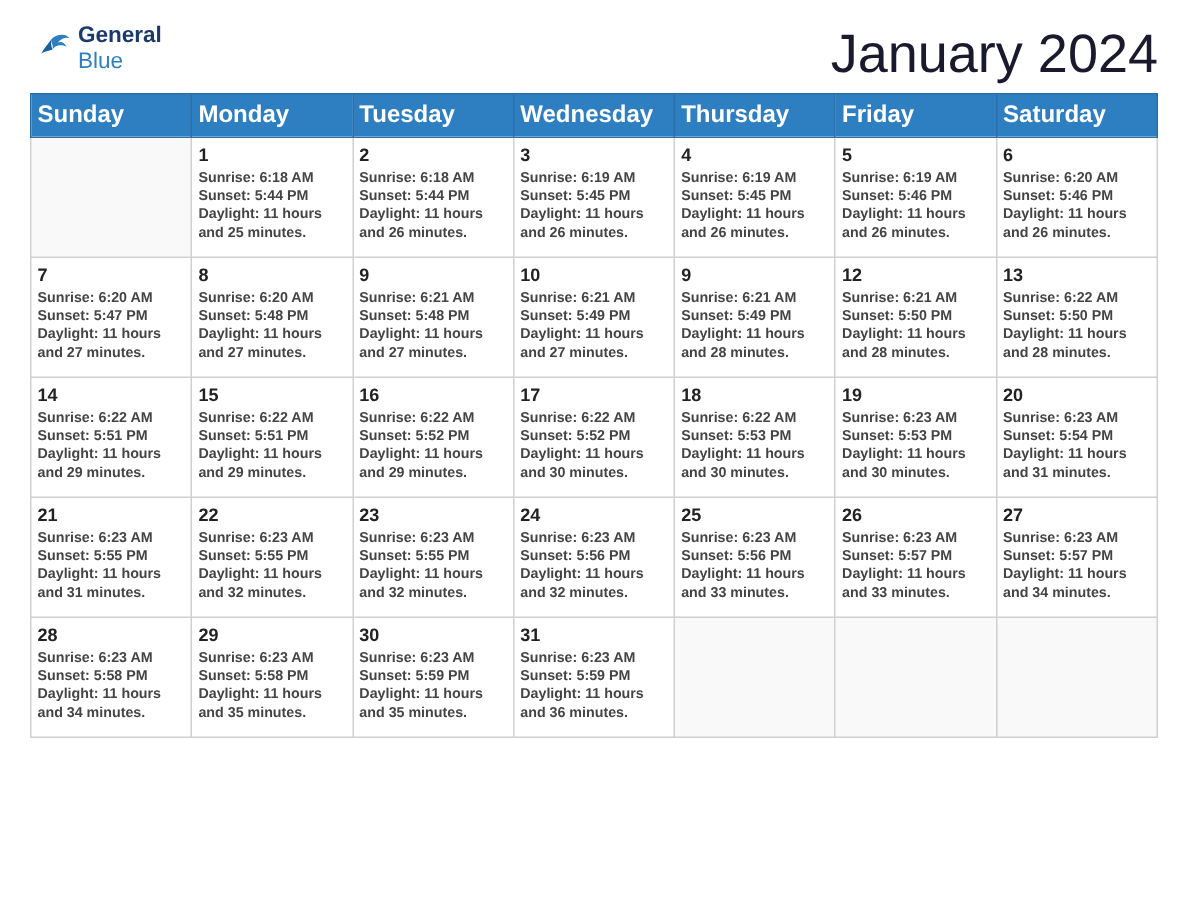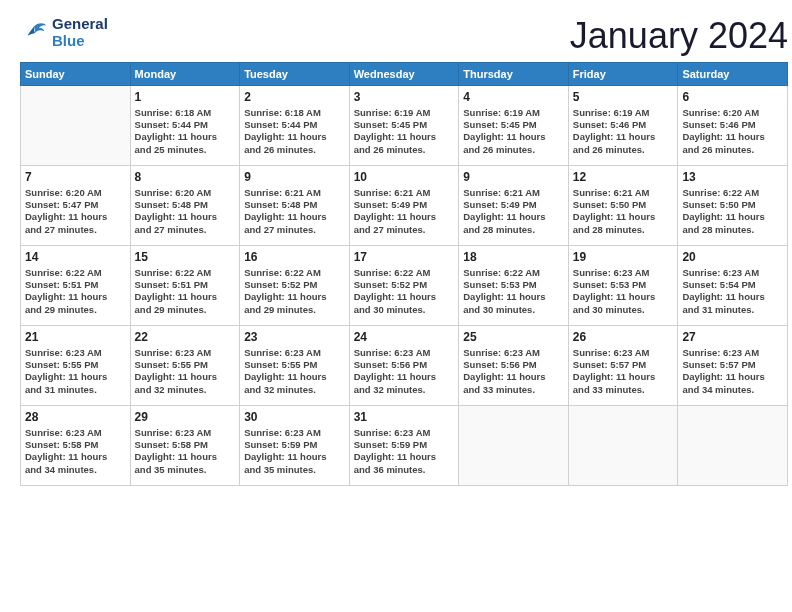--- a/index.html
+++ b/index.html
@@ -6,21 +6,21 @@
     body {
       font-family: Arial, sans-serif;
       background: #fff;
       width: 792px;
       height: 612px;
       overflow: hidden;
     }
     .page {
       width: 792px;
       height: 595px;
-      padding: 16px 4px 10px 20px;
+      padding: 16px 20px 10px 20px;
     }
     .header {
       display: flex;
       align-items: flex-start;
       justify-content: space-between;
       margin-bottom: 6px;
     }
     .logo {
       display: flex;
       align-items: center;
@@ -48,21 +48,21 @@
     .calendar {
       width: 100%;
       border-collapse: collapse;
       font-size: 10.5px;
     }
     .calendar thead tr th {
       background: #2e7fc1;
       color: #fff;
       padding: 5px 4px;
       text-align: left;
-      font-size: 11px;
+      font-size: 16px;
       font-weight: bold;
       border: 1px solid #2a6fa8;
       margin-top: 45px;
     }
     .calendar tbody tr td {
       border: 1px solid #d0d0d0;
       vertical-align: top;
       padding: 3px 4px;
       width: calc(100% / 7);
       height: 80px;
@@ -96,21 +96,21 @@
 
 <div class="page">
   <div class="header">
     <div class="logo">
       <svg class="logo-bird" viewBox="0 0 30 30">
         <path d="M15 8 C18 4, 26 3, 28 7 C26 6, 22 7, 20 10 C22 9, 25 10, 26 13 C22 11, 18 12, 16 15 C17 12, 15 10, 15 8Z" fill="#2e7fc1"></path>
         <path d="M15 8 C13 11, 10 14, 8 18 C11 16, 14 16, 16 15 C15 12, 15 10, 15 8Z" fill="#1a5fa0"></path>
       </svg>
       <div>
         <div style="font-size:15px;font-weight:bold;color:#1a3a6b;line-height:1.1;">General</div>
-        <div style="font-size:15px;font-weight:bold;color:#2e7fc1;line-height:1.1;">Blue</div>
+        <div style="font-size:15px;font-weight:normal;color:#2e7fc1;line-height:1.1;">Blue</div>
       </div>
     </div>
     <div class="title-block">
       <div class="main-title">January 2024</div>
     </div>
   </div>
 
   <table class="calendar">
     <thead>
       <tr>

